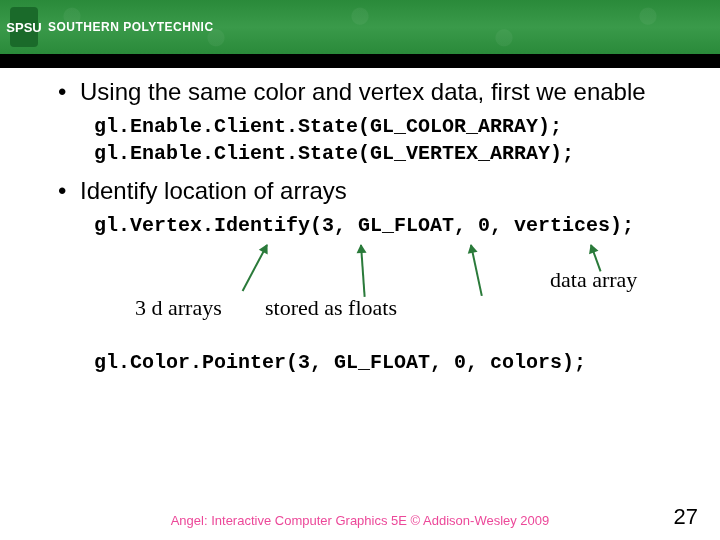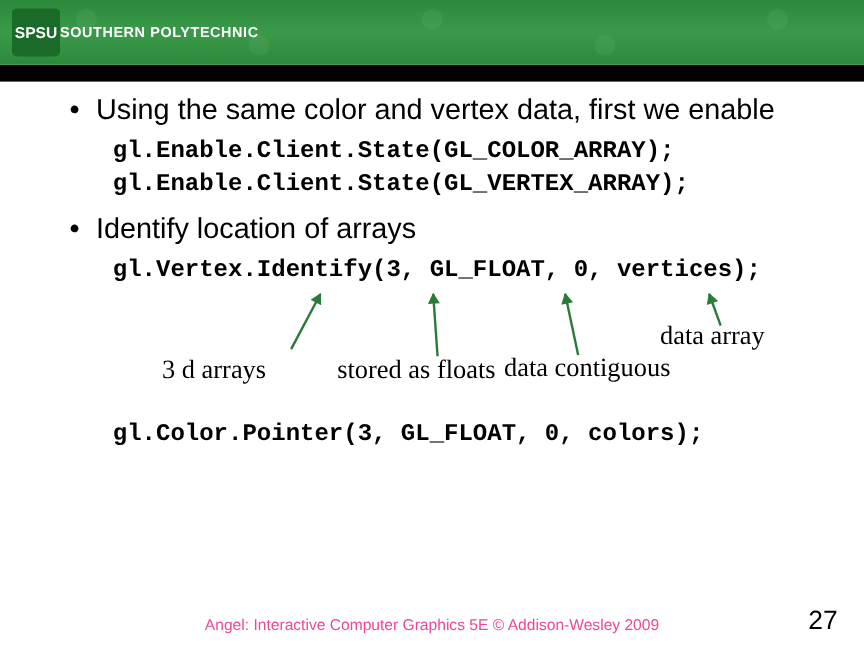--- a/index.html
+++ b/index.html
@@ -25,30 +25,31 @@
     inset: 0;
     background-image:
       radial-gradient(circle at 10% 30%, rgba(255,255,255,0.05) 8px, transparent 9px),
       radial-gradient(circle at 30% 70%, rgba(255,255,255,0.05) 8px, transparent 9px),
       radial-gradient(circle at 50% 30%, rgba(255,255,255,0.05) 8px, transparent 9px),
       radial-gradient(circle at 70% 70%, rgba(255,255,255,0.05) 8px, transparent 9px),
       radial-gradient(circle at 90% 30%, rgba(255,255,255,0.05) 8px, transparent 9px);
     pointer-events: none;
   }
   .logo-badge {
-    width: 40px;
+    width: 28px;
     height: 40px;
     background: #1a6a2a;
     border-radius: 4px;
     display: flex;
     align-items: center;
     justify-content: center;
     color: #fff;
     font-weight: bold;
     font-size: 13px;
+    margin-right: 10px;
     position: relative;
     z-index: 1;
   }
   .logo-text {
     color: #fff;
     font-size: 12px;
     line-height: 1.2;
     letter-spacing: 0.5px;
     position: relative;
     z-index: 1;
@@ -162,22 +163,21 @@
   <div class="code2">gl.Vertex.Identify(3, GL_FLOAT, 0, vertices);</div>
 
   <div class="annot-layer">
 
     <div class="arrow" style="left:216px; top:2px; height:52px; transform:rotate(28deg); transform-origin:top center;"></div>
     <div class="arrow" style="left:310px; top:2px; height:52px; transform:rotate(-4deg); transform-origin:top center;"></div>
     <div class="arrow" style="left:420px; top:2px; height:52px; transform:rotate(-12deg); transform-origin:top center;"></div>
     <div class="arrow" style="left:540px; top:2px; height:28px; transform:rotate(-20deg); transform-origin:top center;"></div>
 
     <div class="label" style="left:85px; top:52px;">3 d arrays</div>
-    <div class="label" style="left:215px; top:52px;margin-left:16px;">stored as floats</div>
-    <div class="label" style="left:370px; top:50px;">data contiguous</div>
+    <div class="label" style="left:215px; top:52px;">stored as floats</div>
     <div class="label" style="left:500px; top:24px;">data array</div>
   </div>
 
   <div class="code2" style="margin-top:16px">gl.Color.Pointer(3, GL_FLOAT, 0, colors);</div>
 </div>
 
 <div class="footer">Angel: Interactive Computer Graphics 5E © Addison-Wesley 2009</div>
 <div class="page-num">27</div>
 
 </body></html>

